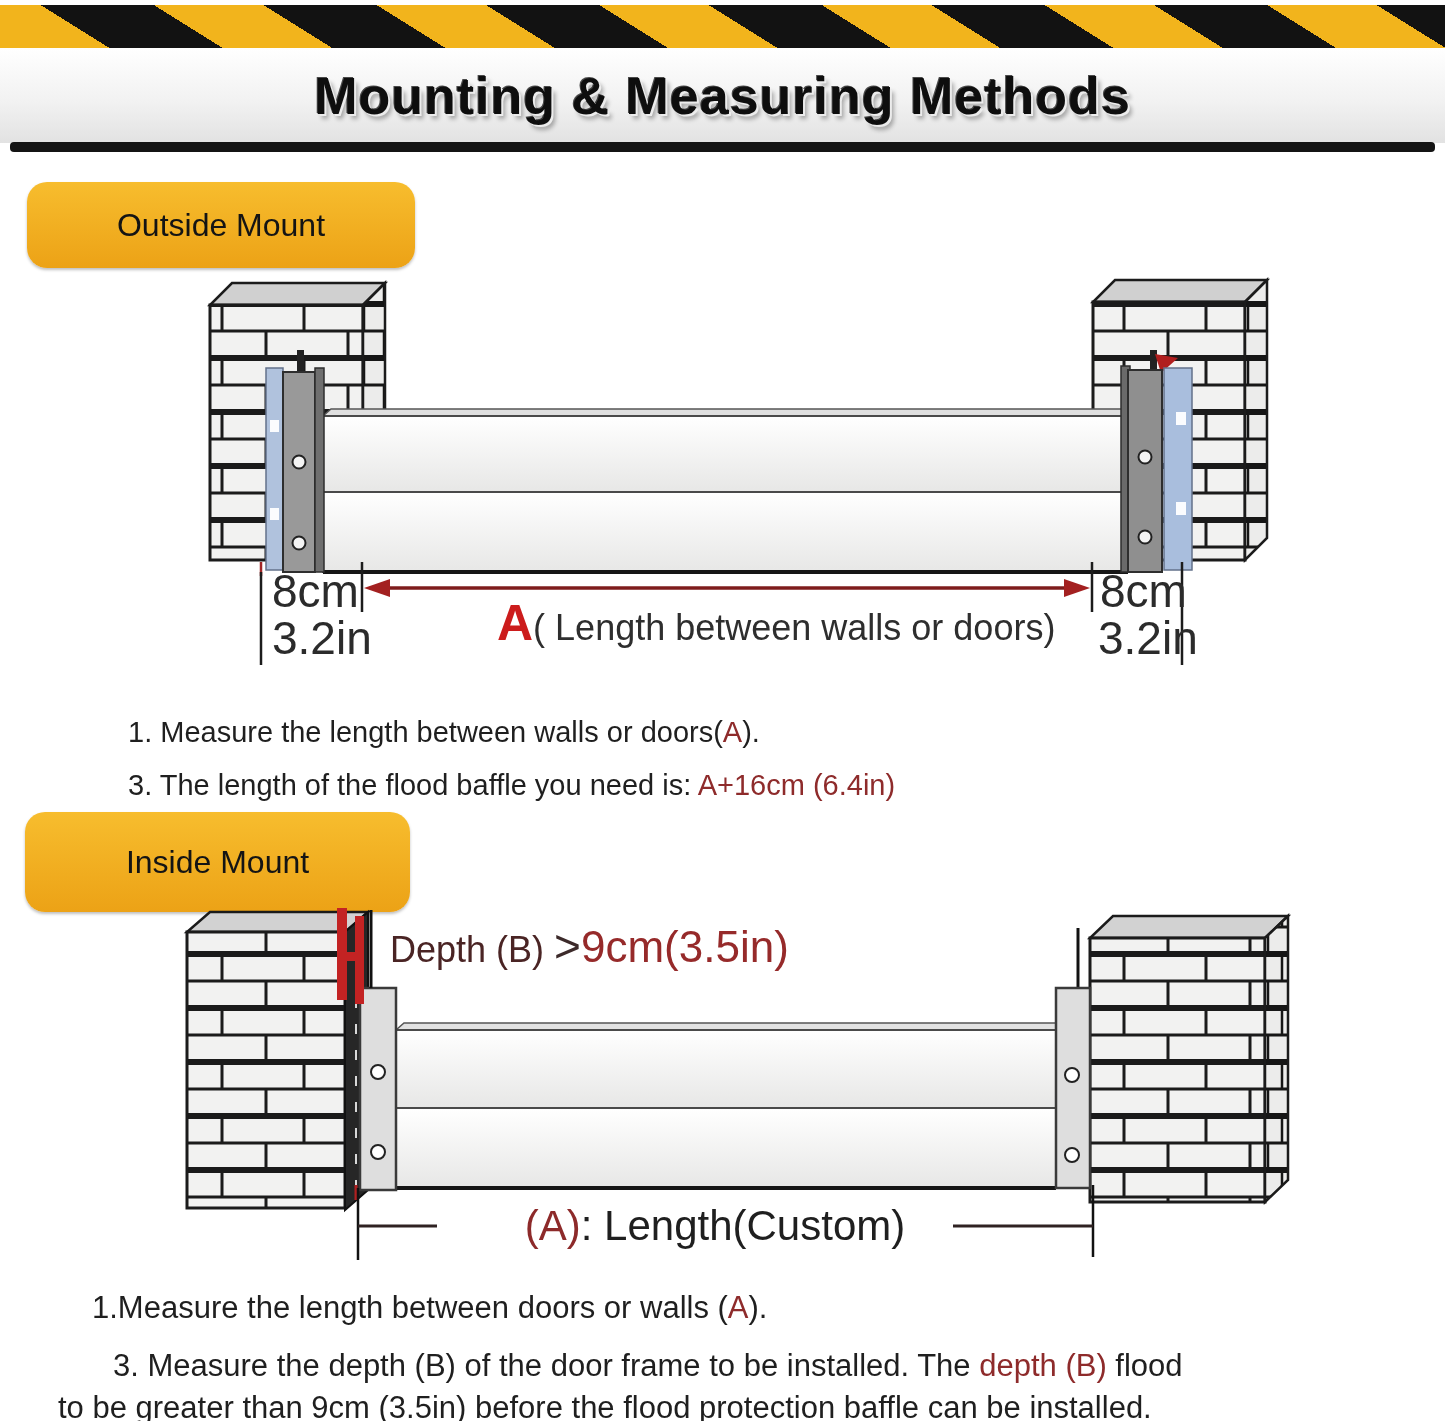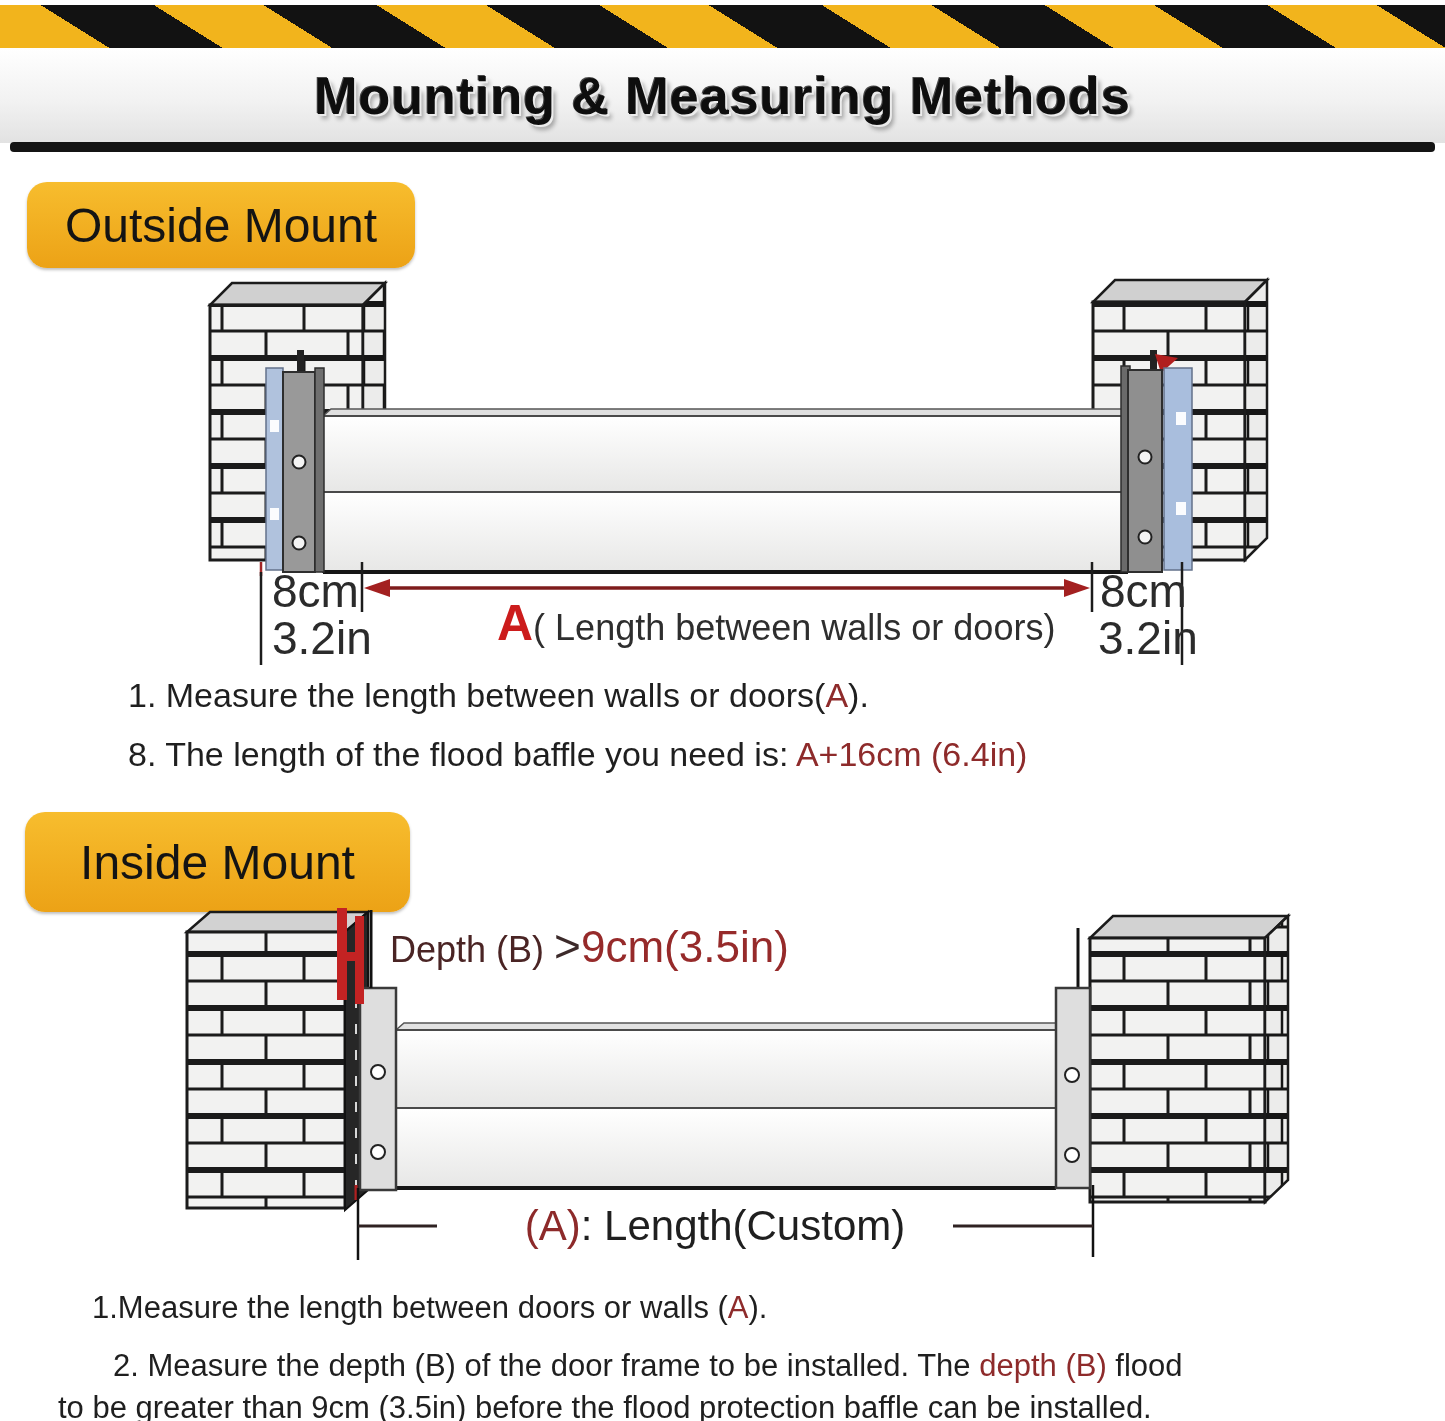--- a/index.html
+++ b/index.html
@@ -10,39 +10,39 @@
     background:repeating-linear-gradient(32deg,#f2b41c 0 58px,#121212 58px 118px);}
   .title-band{position:absolute;left:0;top:48px;width:1445px;height:95px;
     background:linear-gradient(180deg,#ffffff 0%,#f2f2f2 55%,#e2e2e2 100%);
     display:flex;align-items:center;justify-content:center;}
   .title-band h1{margin:0;font-size:52px;font-weight:700;letter-spacing:1px;color:#0e0e0e;
     text-shadow:2px 2px 0 #ececec,4px 5px 4px rgba(0,0,0,.30),-1px -1px 0 #4a4a4a;}
   .divider-bar{position:absolute;left:10px;top:142px;width:1425px;height:10px;background:#141414;border-radius:4px;}
   
   .badge{position:absolute;display:flex;align-items:center;justify-content:center;
     background:linear-gradient(180deg,#f7bd2e,#eca216);border-radius:20px;
-    font-size:48px;color:#141414;box-shadow:0 2px 3px rgba(0,0,0,.25);}
+    font-size:32px;color:#141414;box-shadow:0 2px 3px rgba(0,0,0,.25);}
   .badge.outside{left:27px;top:182px;width:388px;height:86px;}
   .badge.inside{left:25px;top:812px;width:385px;height:100px;justify-content:center;}
   
   .diagram{position:absolute;left:0;width:1445px;}
   .diagram.outside{top:250px;height:435px;}
   .diagram.inside{top:900px;height:390px;}
   text{font-family:"Liberation Sans", sans-serif;}
   .dim-text{font-size:46px;fill:#2b2b2b;}
   .arrow-a{font-size:50px;font-weight:700;fill:#cc1c1c;}
   .arrow-rest{font-size:36px;fill:#2e2e2e;}
   .depth-dark{font-size:36px;fill:#4a2424;}
   .depth-gt{font-size:46px;fill:#3c2a2a;}
   .depth-red{font-size:44px;fill:#962a2a;}
   .len-a{font-size:42px;fill:#8d2a2a;}
   .len-rest{font-size:42px;fill:#1f1f1f;}
   
   .steps{position:absolute;left:0;width:1445px;}
-  .steps.outside{top:676px;font-size:34px;}
+  .steps.outside{top:716px;font-size:29px;}
   .steps.inside{top:1290px;font-size:31px;}
   .steps .line{white-space:nowrap;}
   .steps.outside .line1{padding-left:128px;margin-bottom:20px;}
   .steps.outside .line2{padding-left:128px;}
   .steps.inside .line1{padding-left:92px;margin-bottom:22px;}
   .steps.inside .line2{padding-left:113px;margin-bottom:6px;}
   .steps.inside .line3{padding-left:58px;}
   .red{color:#8e2b2b;}
 </style>
 </head>
@@ -132,21 +132,21 @@
       <text class="dim-text" x="272" y="357">8cm</text>
       <text class="dim-text" x="272" y="404">3.2in</text>
       <text class="dim-text" x="1100" y="357">8cm</text>
       <text class="dim-text" x="1098" y="404">3.2in</text>
       <text x="497" y="390"><tspan class="arrow-a">A</tspan><tspan class="arrow-rest" dy="0">( Length between walls or doors)</tspan></text>
     </g>
   </svg>
 
   <div class="steps outside">
     <div class="line line1"><span>1. Measure the length between walls or doors(</span><span class="red">A</span><span>).</span></div>
-    <div class="line line2"><span>8. The length of the flood baffle you need is: </span><span class="red">A+16cm (6.4in)</span></div>
+    <div class="line line2"><span>3. The length of the flood baffle you need is: </span><span class="red">A+16cm (6.4in)</span></div>
   </div>
 
   <div class="badge inside">
     <span>Inside Mount</span>
   </div>
 
   <svg class="diagram inside" viewBox="0 0 1445 390">
 
     <g>
       <polygon points="187,32 345,32 368,12 210,12" fill="#d2d2d2" stroke="#1b1b1b" stroke-width="2.5"></polygon>
@@ -195,17 +195,17 @@
       <line x1="358" y1="288" x2="358" y2="360" stroke="#111" stroke-width="2.5"></line>
       <line x1="1093" y1="285" x2="1093" y2="357" stroke="#111" stroke-width="2.5"></line>
       <line x1="358" y1="326" x2="437" y2="326" stroke="#2f2222" stroke-width="3"></line>
       <line x1="953" y1="326" x2="1093" y2="326" stroke="#2f2222" stroke-width="3"></line>
       <text x="715" y="340" text-anchor="middle"><tspan class="len-a">(A)</tspan><tspan class="len-rest">: Length(Custom)</tspan></text>
     </g>
   </svg>
 
   <div class="steps inside">
     <div class="line line1"><span>1.Measure the length between doors or walls (</span><span class="red">A</span><span>).</span></div>
-    <div class="line line2"><span>2. Measure the depth (B) of the door frame to be installed. The </span><span class="red">depth (B)</span><span> flood</span></div>
+    <div class="line line2"><span>3. Measure the depth (B) of the door frame to be installed. The </span><span class="red">depth (B)</span><span> flood</span></div>
     <div class="line line3">to be greater than 9cm (3.5in) before the flood protection baffle can be installed.</div>
   </div>
 
 </div>
 
 </body></html>

